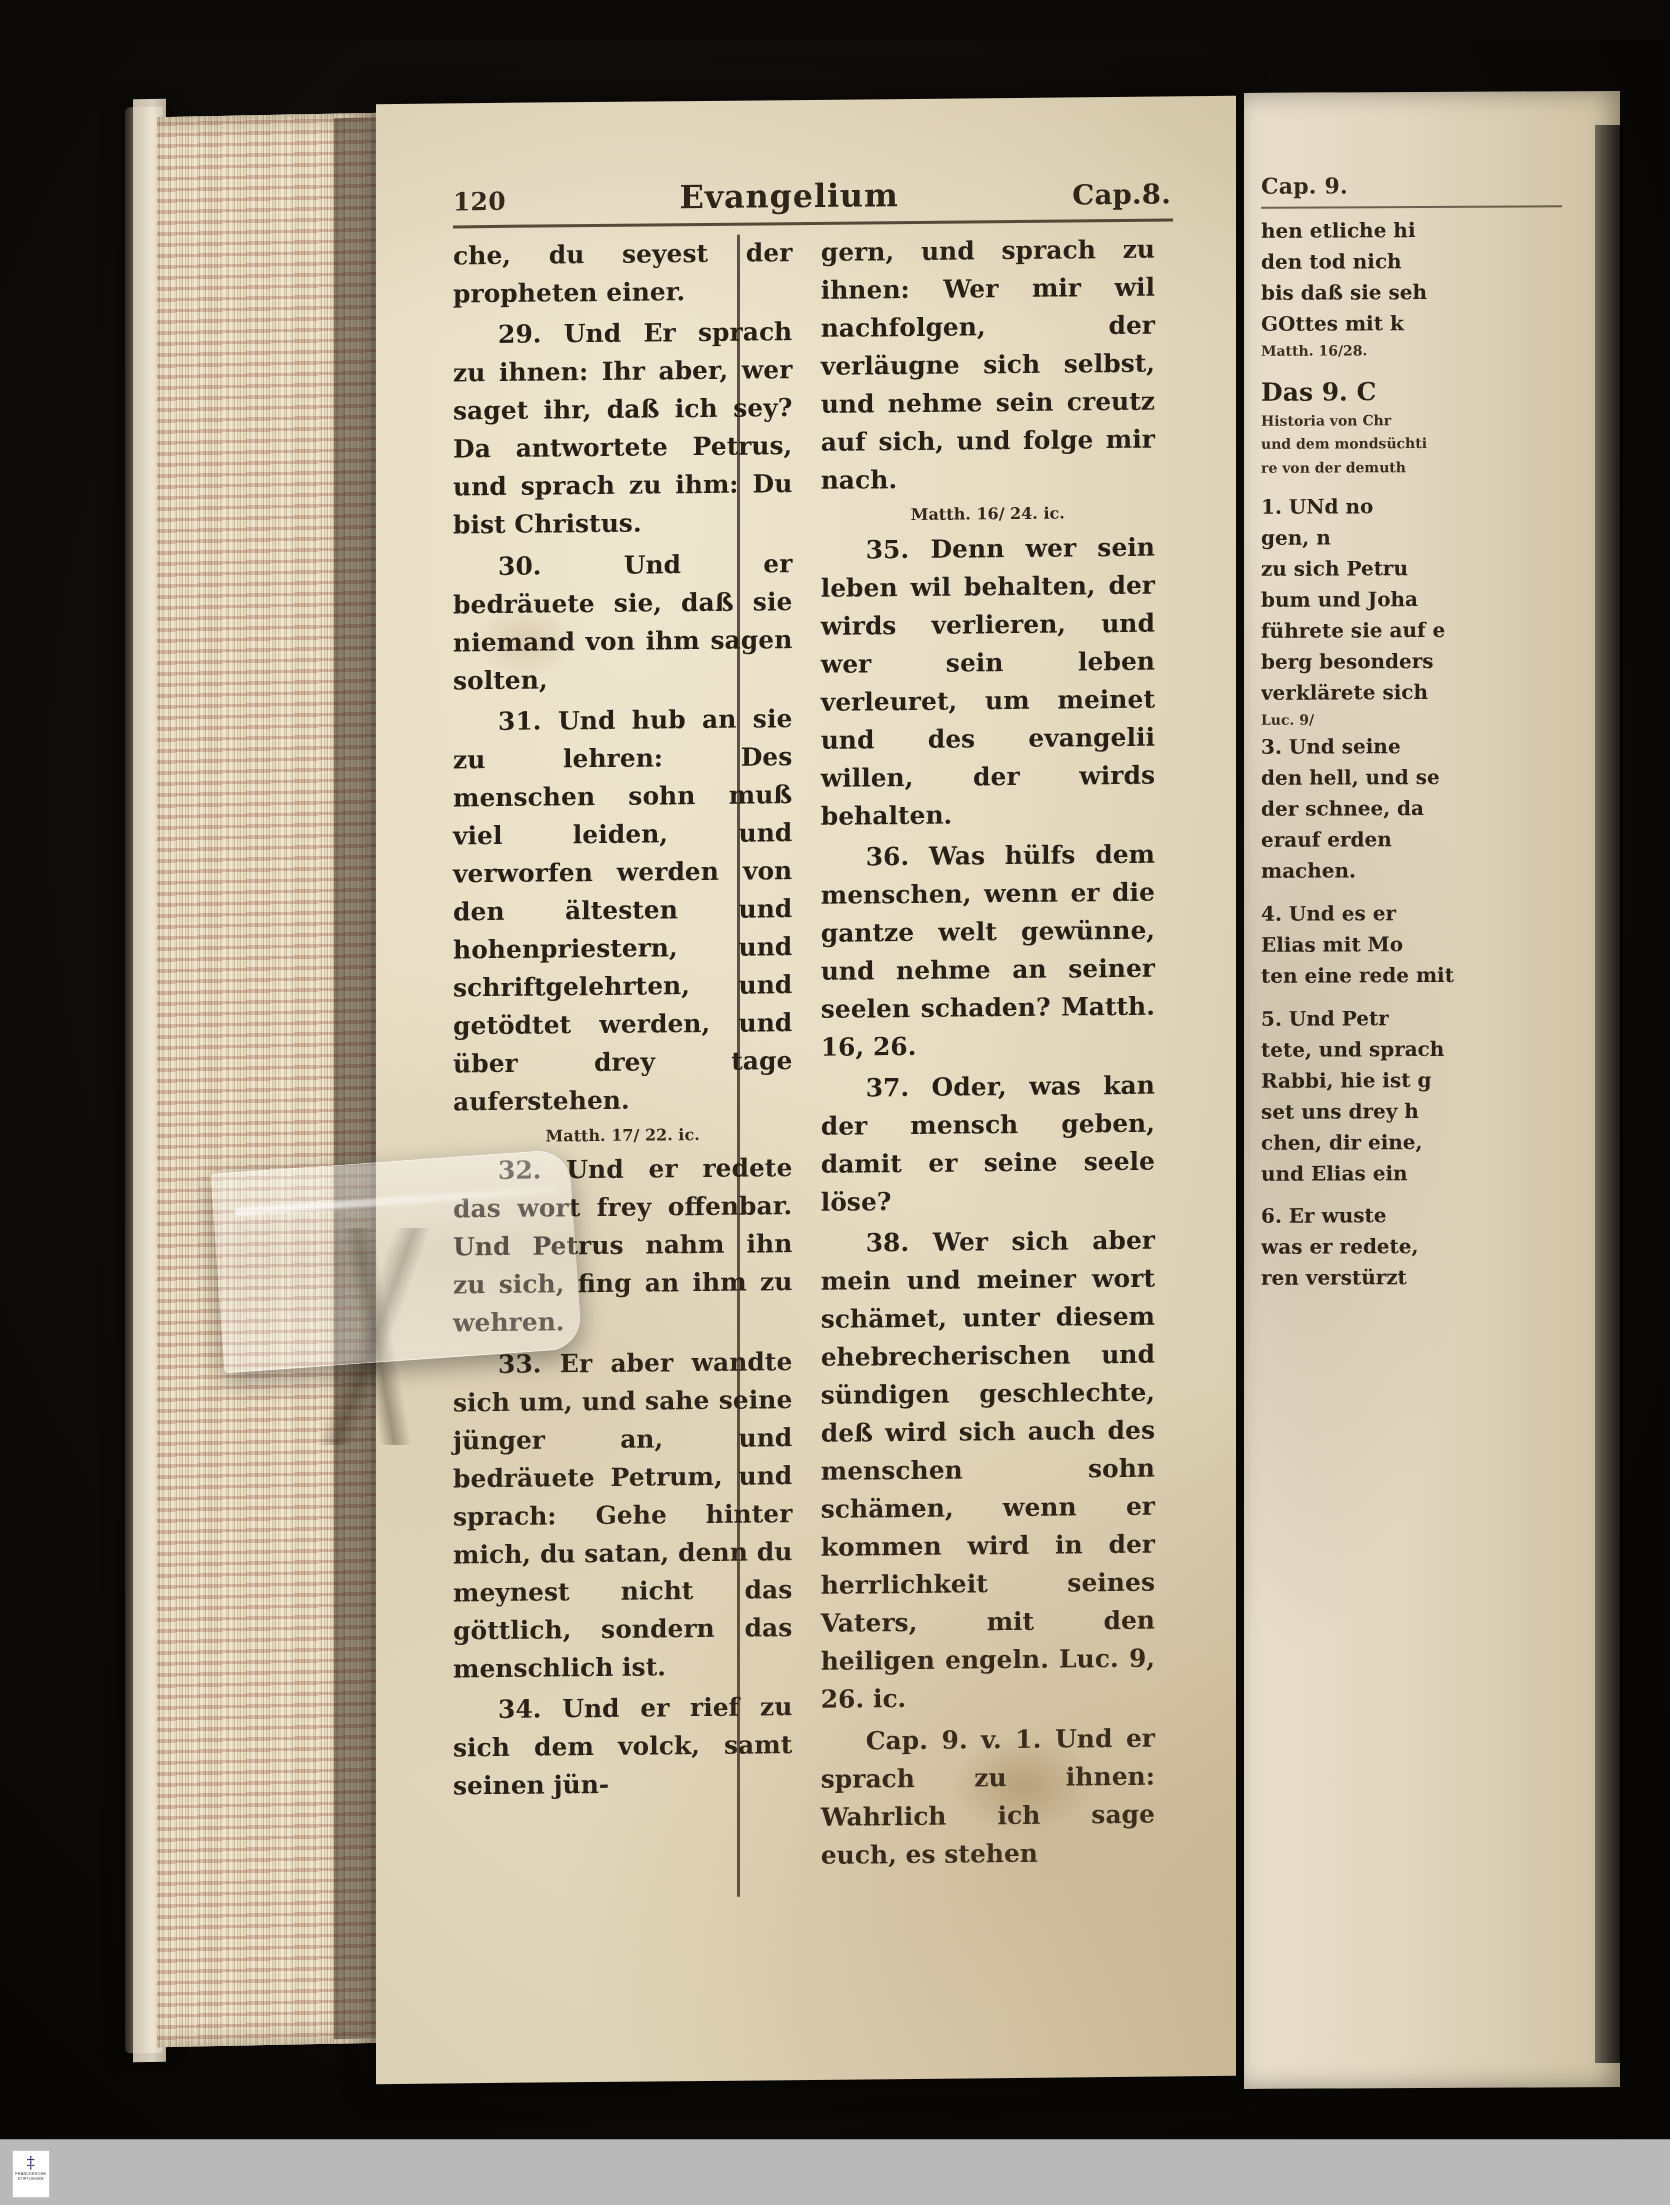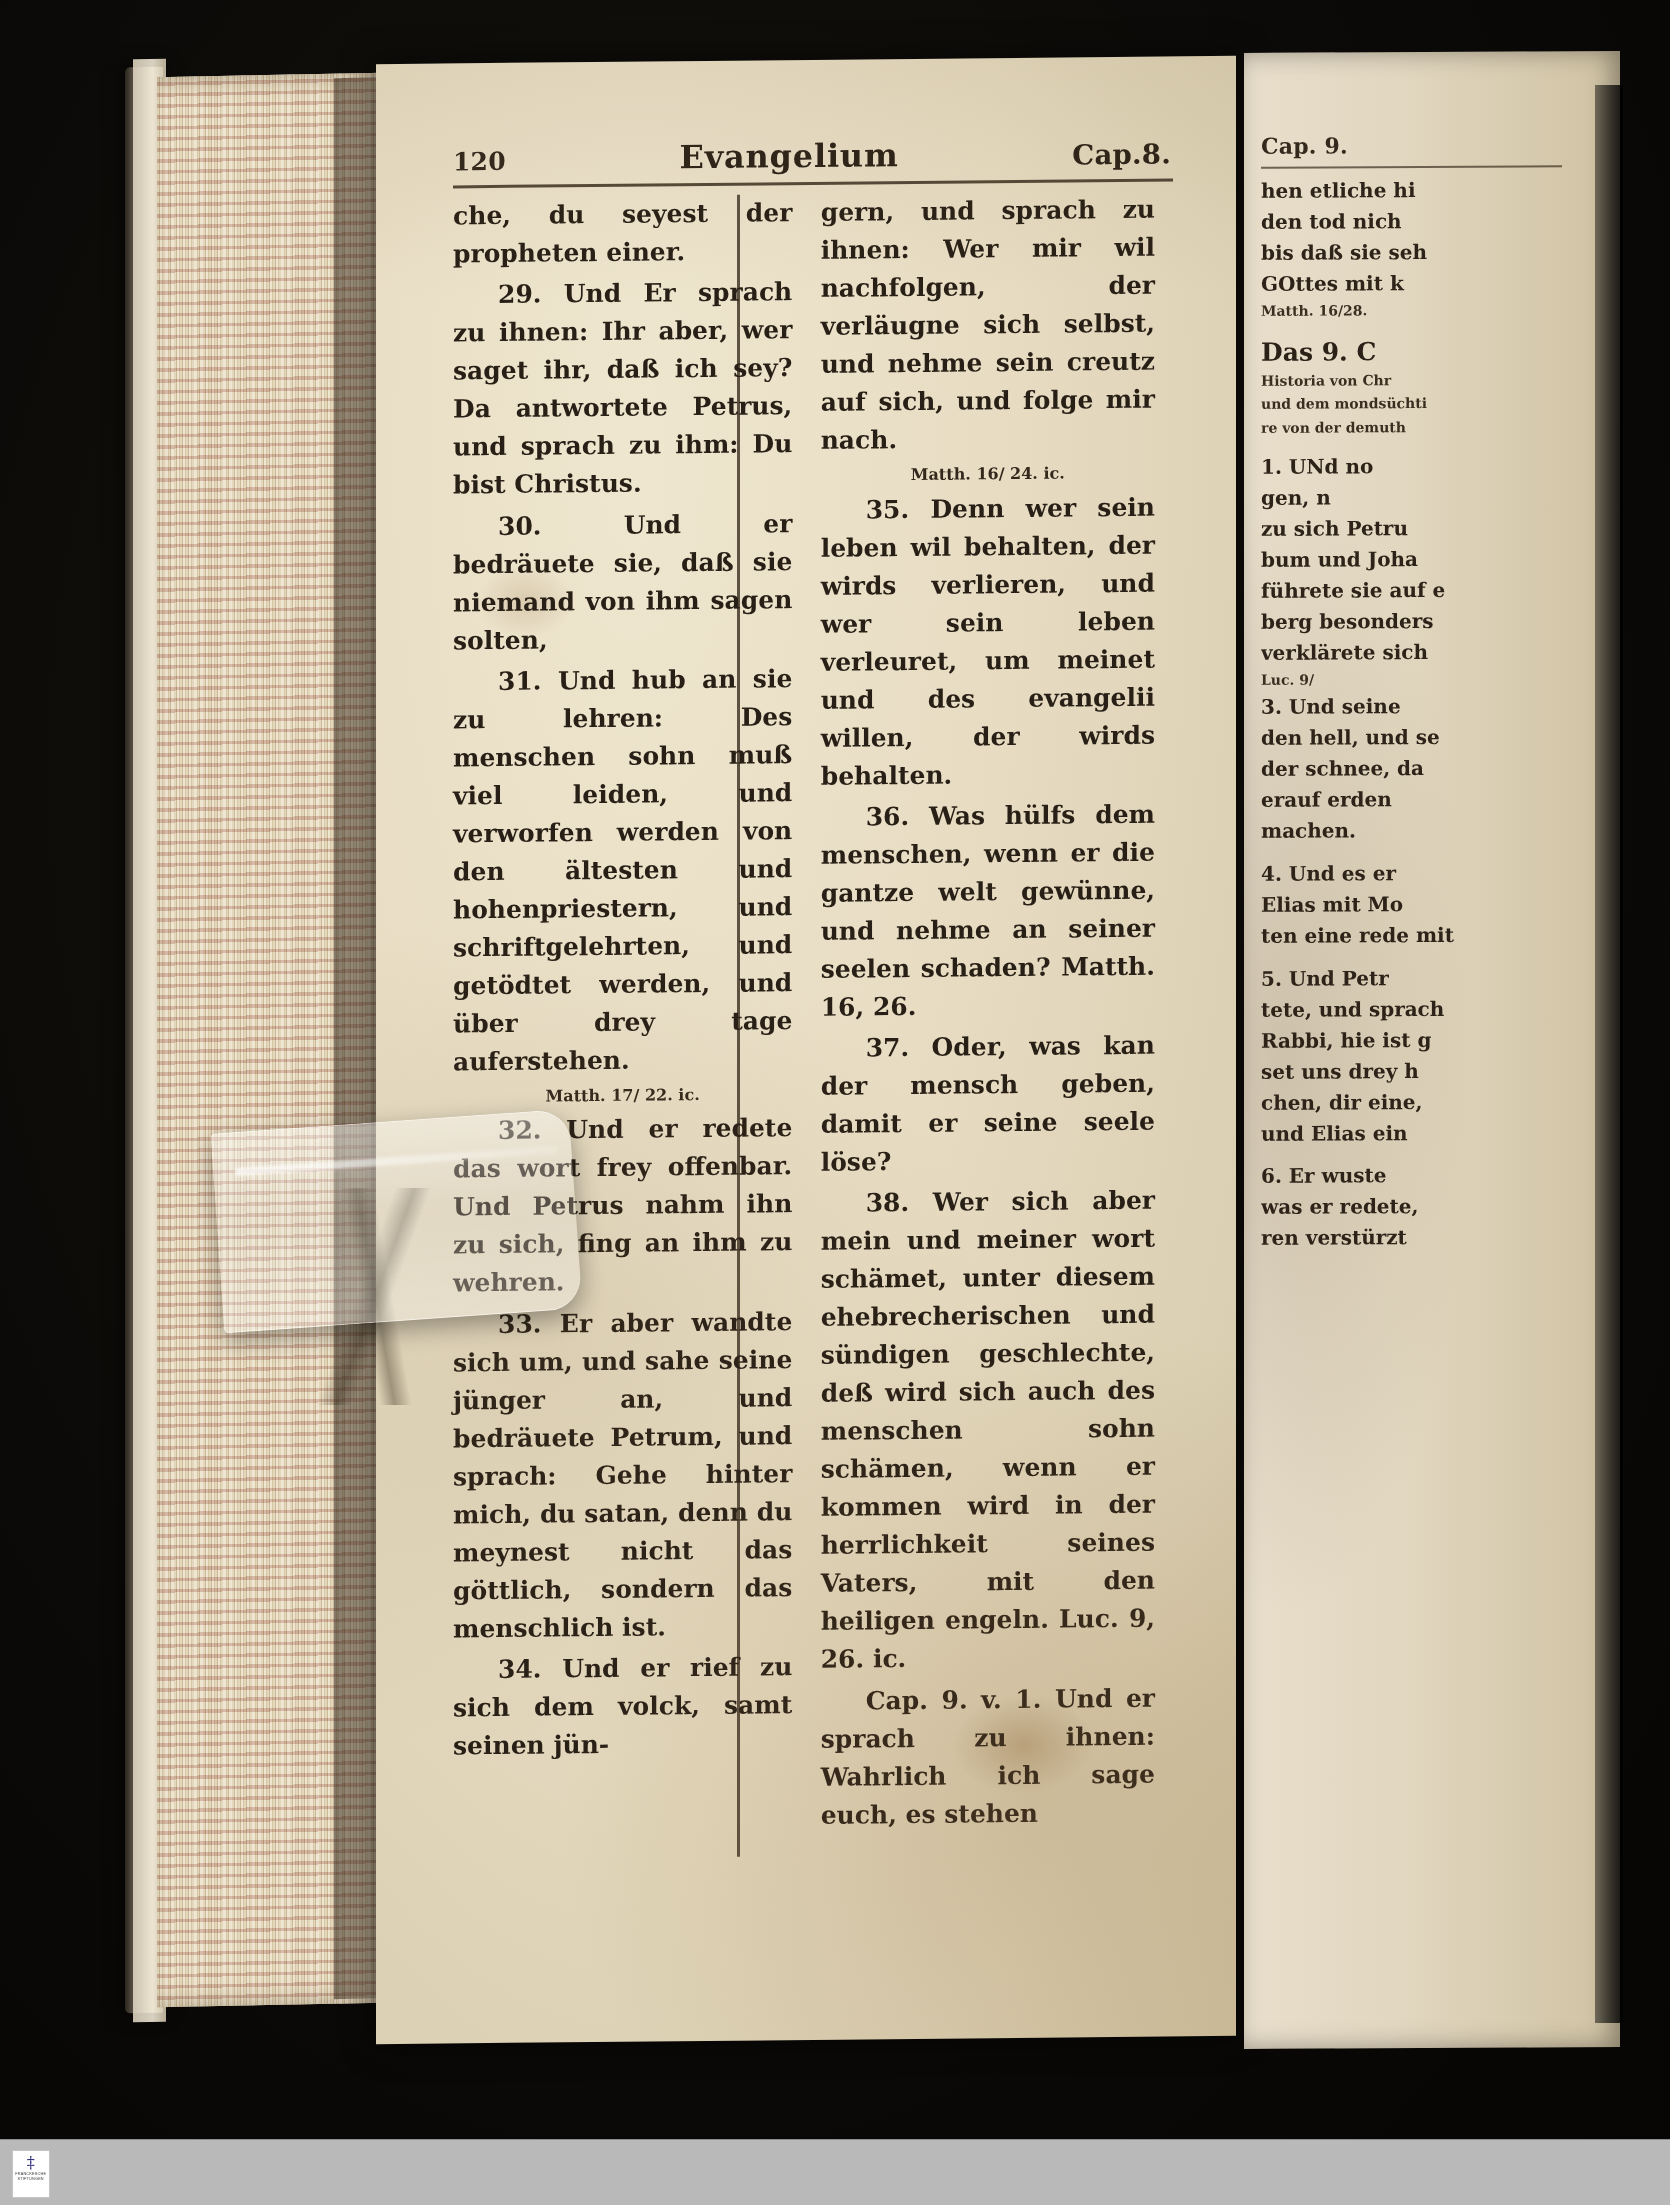--- a/index.html
+++ b/index.html
@@ -14,20 +14,21 @@
     overflow: hidden;
     font-family: "DejaVu Serif", serif;
   }
 
   
   .scene {
     position: absolute;
     inset: 0;
     background:
       radial-gradient(ellipse at 40% 35%, #17140f 0%, #0b0a08 55%, #060504 100%);
+    margin-top: 40px;
   }
 
   
   .bottom-bar {
     position: absolute;
     left: 0;
     bottom: 0;
     width: 1671px;
     height: 65px;
     background: #b9b9b9;

